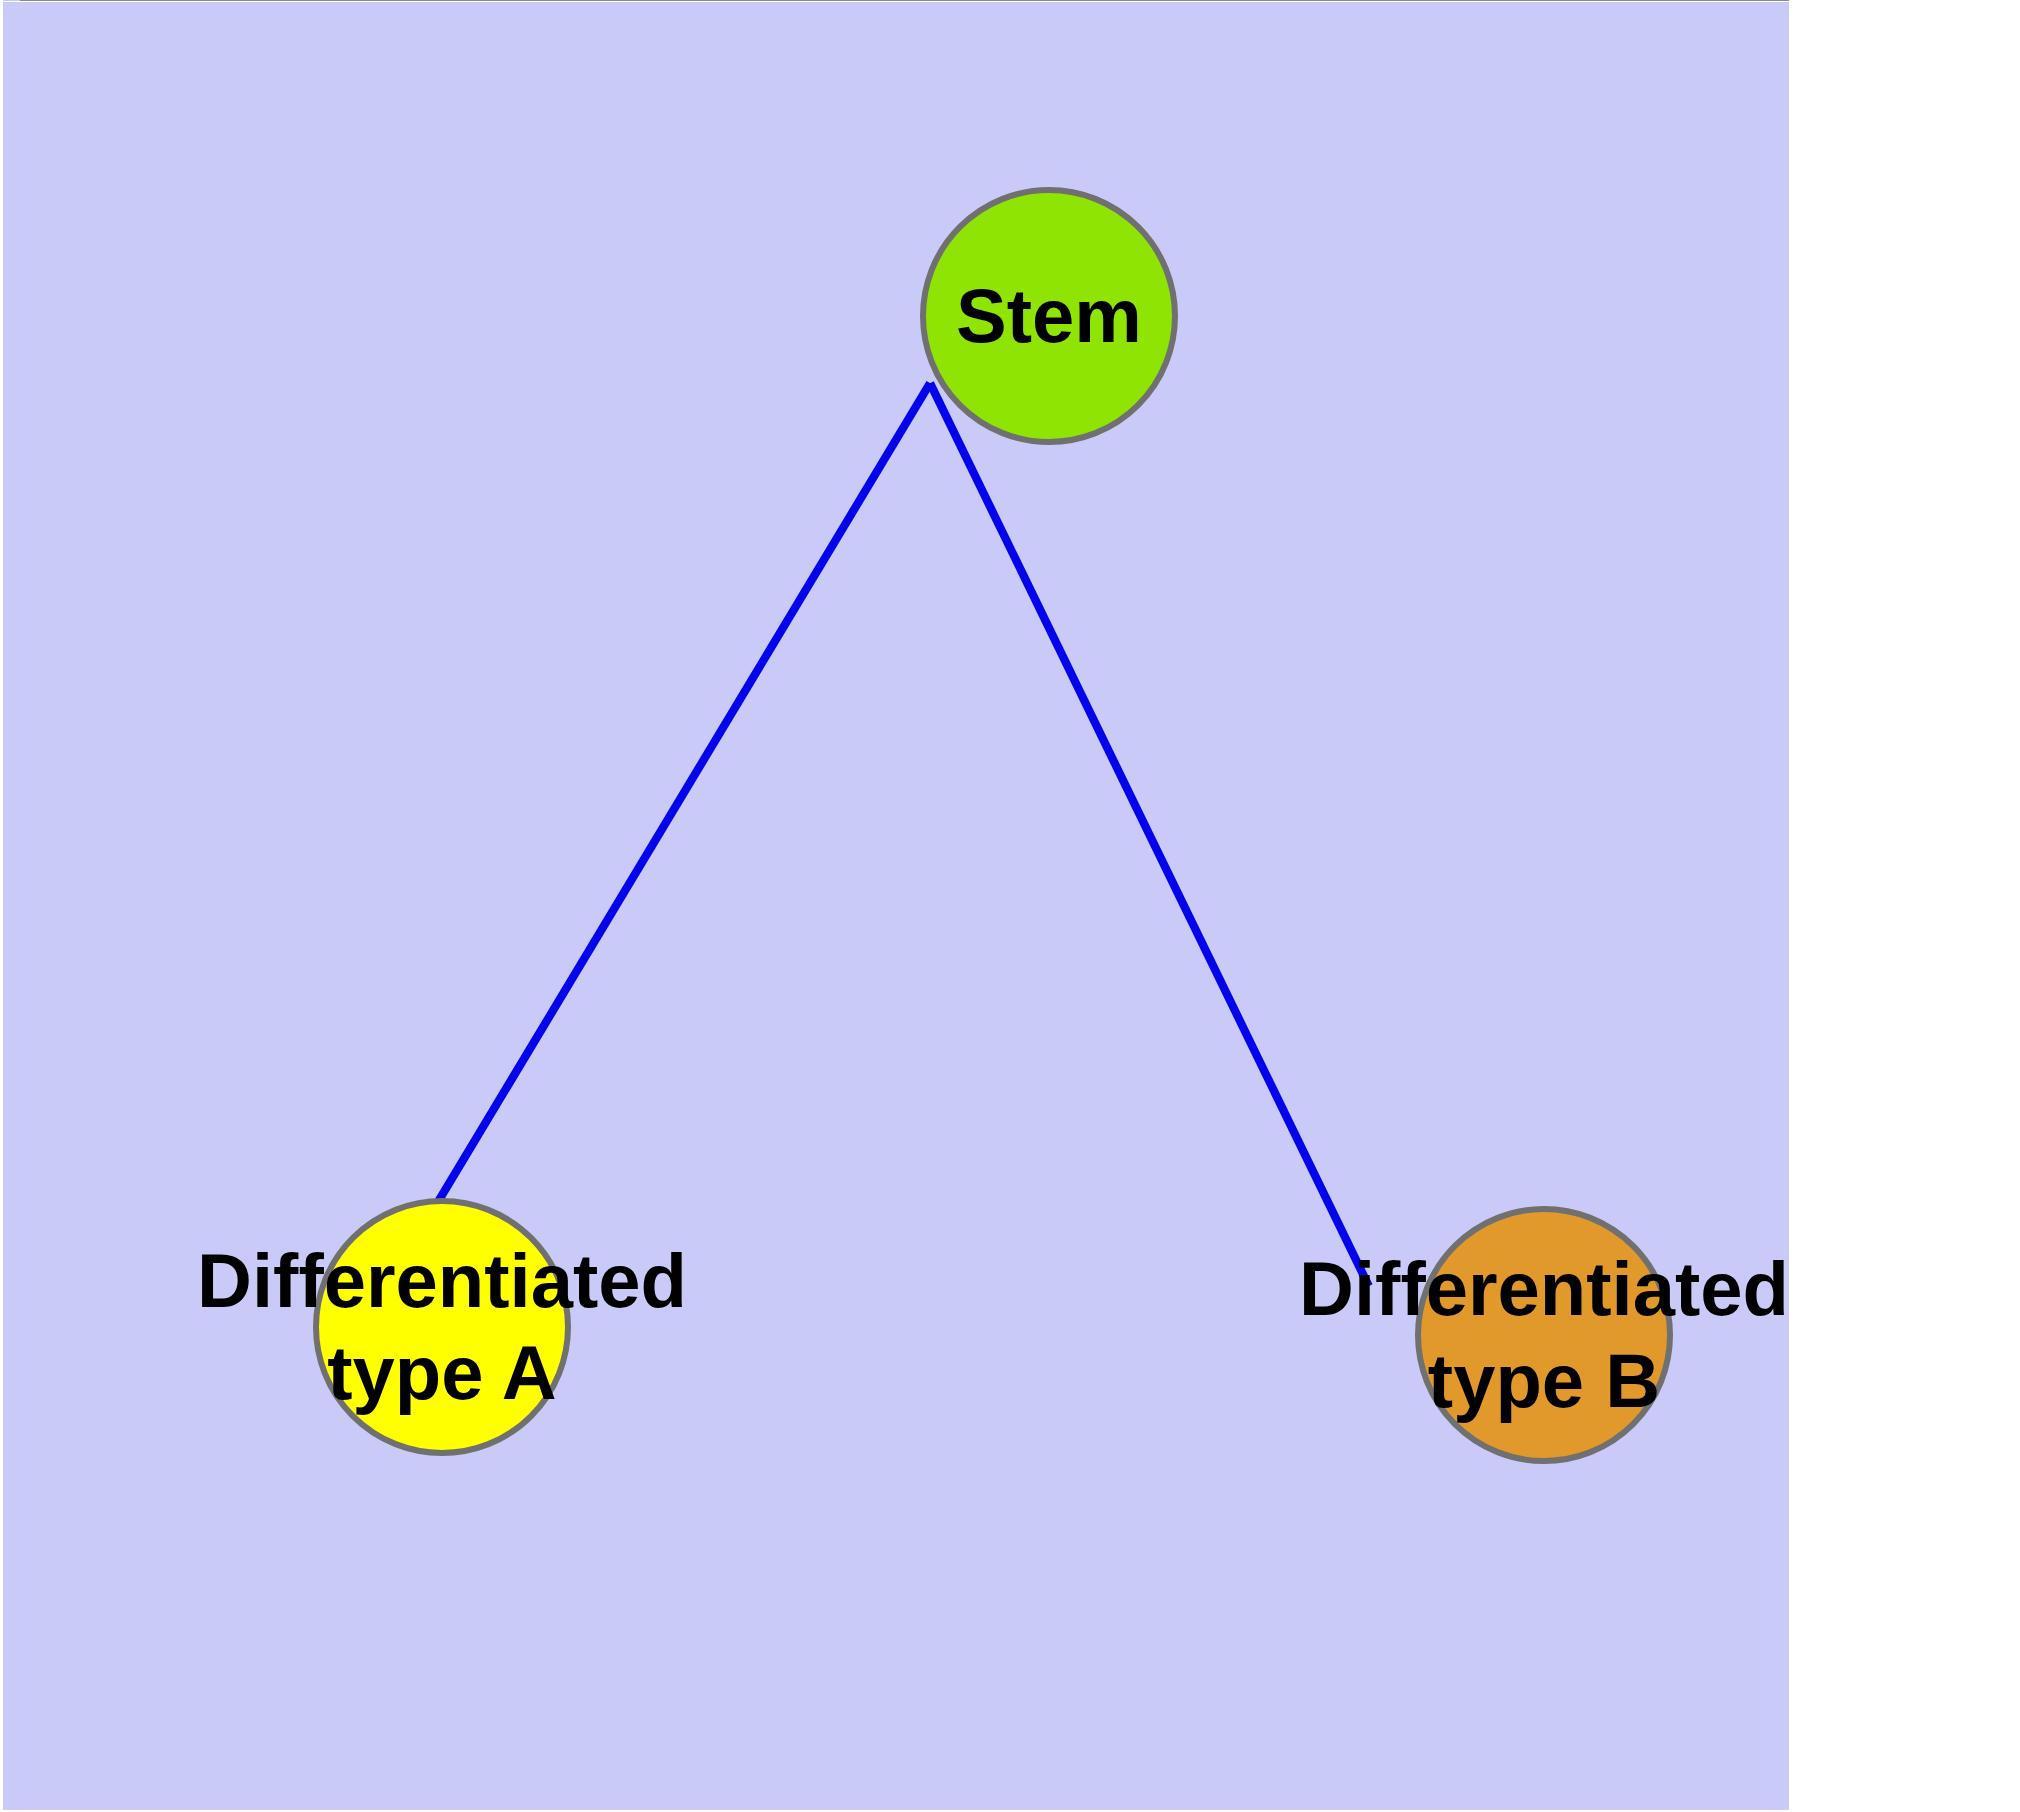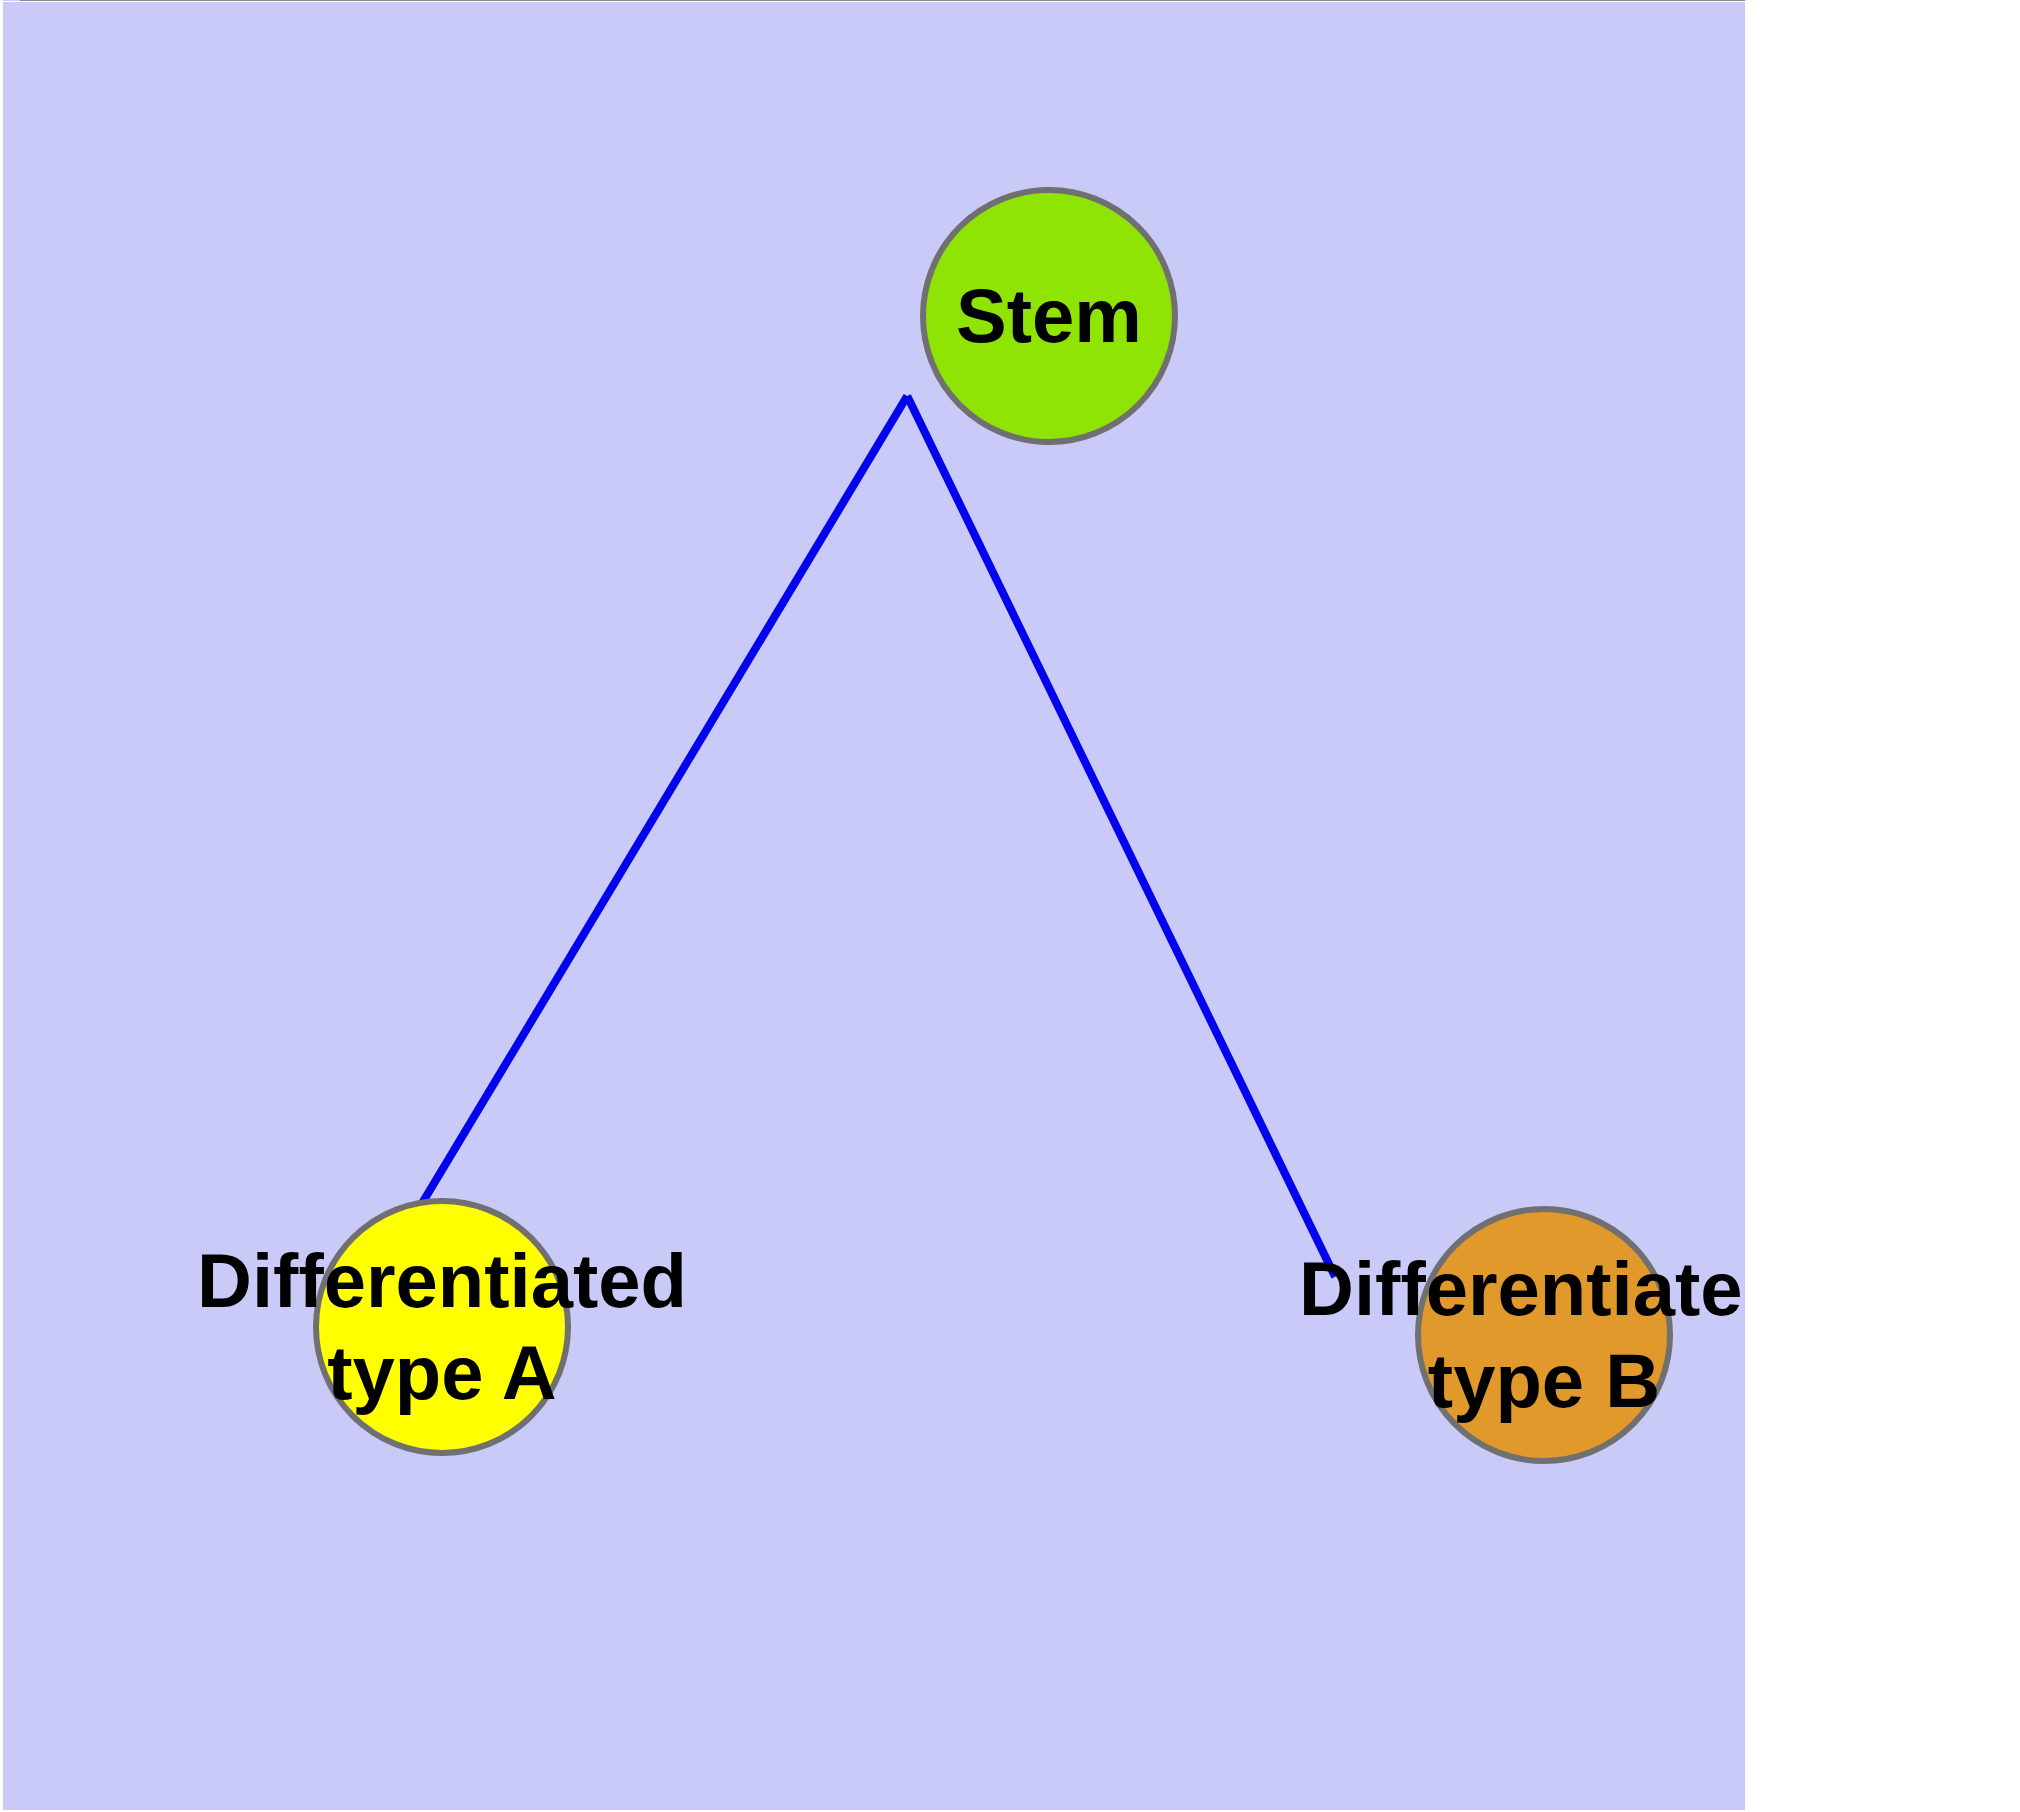--- a/index.html
+++ b/index.html
@@ -43,21 +43,21 @@
   }
   .frame-top-hairline { top: 0; left: 20.3px; right: 0; height: 0.8px; }
   .frame-top          { top: 0.8px; left: 0; right: 0; height: 1.7px; }
   .frame-left         { top: 0; left: 0; bottom: 0; width: 2.5px; }
   .frame-right        { top: 0; right: 0; bottom: 0; width: 2.5px; }
   .frame-bottom       { left: 0; right: 0; bottom: 0; height: 2.5px; }
 </style>
 </head>
 <body>
 
-<div class="canvas" style="width: 1747px; height: 1812px; background: rgb(202, 202, 249);">
+<div class="canvas" style="width: 1747px; height: 1812px; background: rgb(202, 202, 249); padding-left: 44px;">
 
   <svg class="edges-layer" xmlns="http://www.w3.org/2000/svg" viewBox="0 0 2384 2138">
       <line x1="1238" y1="373" x2="521" y2="1566" stroke="#0404EC" stroke-width="11"></line>
       <line x1="1238" y1="373" x2="1822" y2="1575" stroke="#0404EC" stroke-width="11"></line>
     </svg>
 
   <div class="node" style="left: 920px; top: 187px; height: 258px; width: 258px; background: rgb(144, 228, 4); border-width: 6px; border-color: rgb(112, 112, 112);"></div>
   <div class="node" style="left: 313px; top: 1198px; height: 258px; width: 258px; background: rgb(255, 255, 0); border-width: 6px; border-color: rgb(112, 112, 112);"></div>
   <div class="node" style="left: 1415px; top: 1206px; height: 258px; width: 258px; background: rgb(225, 153, 43); border-width: 6px; border-color: rgb(112, 112, 112);"></div>
 

